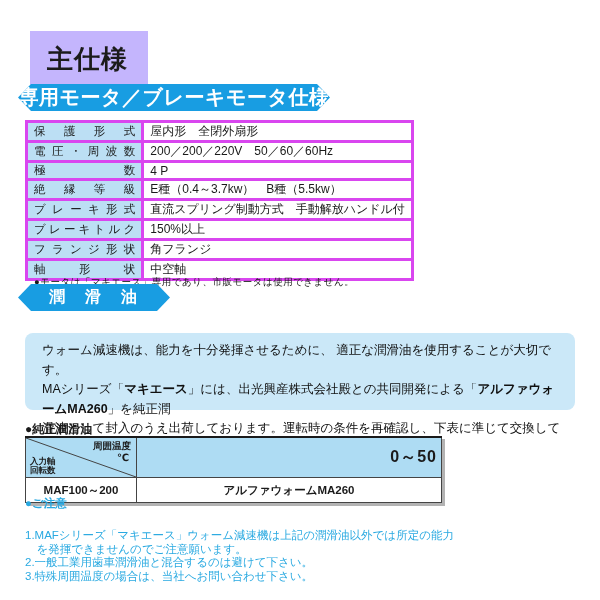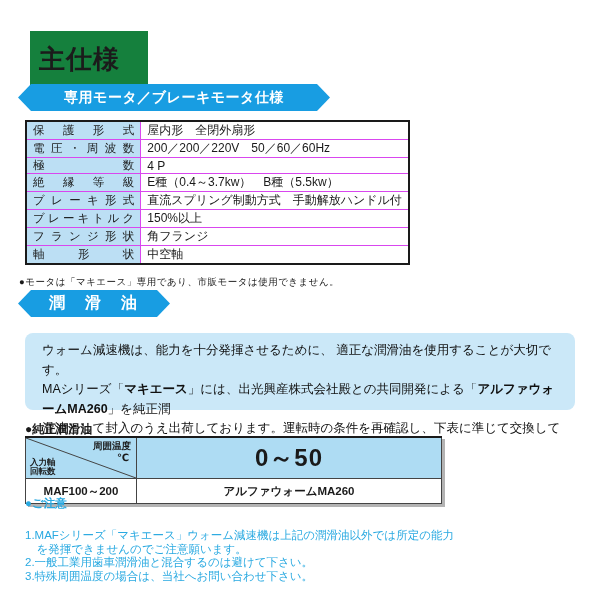--- a/index.html
+++ b/index.html
@@ -9,64 +9,64 @@
     font-family: "Liberation Sans", "DejaVu Sans", sans-serif;
     position: relative;
     color: #1a1a1a;
     overflow: hidden;
   }
 
   
   .title-block {
     position: absolute; left: 30px; top: 31px;
     width: 118px; height: 56px;
-    background: #15803d;
+    background: #c4b5fd;
     display: flex; align-items: center;
-    padding-left: 9px; box-sizing: border-box;
+    padding-left: 17px; box-sizing: border-box;
     font-size: 26px; font-weight: bold; letter-spacing: 1px;
     color: #1b1b1b;
   }
 
   
   .banner {
     position: absolute;
     background: #189de2;
     color: #ffffff; font-weight: bold;
     display: flex; align-items: center; justify-content: center;
     clip-path: polygon(0% 50%, 13px 0%, calc(100% - 13px) 0%, 100% 50%, calc(100% - 13px) 100%, 13px 100%);
   }
-  .banner-motor { left: 18px; top: 84px; width: 312px; height: 27px; font-size: 14px; letter-spacing: 0.5px; }
-  .banner-oil   { left: 18px; top: 290px; width: 152px; height: 27px; font-size: 16px; letter-spacing: 2px; }
+  .banner-motor { left: 18px; top: 84px; width: 312px; height: 27px; font-size: 20px; letter-spacing: 0.5px; }
+  .banner-oil   { left: 18px; top: 284px; width: 152px; height: 27px; font-size: 16px; letter-spacing: 2px; }
 
   
   .spec-table {
     position: absolute; left: 25px; top: 120px;
     border-collapse: collapse;
     border: 2px solid #1a1a1a;
   }
   .spec-table td {
-    border: 1px solid #d946ef;
+    border: 3px solid #d946ef;
     height: 14.6px;
     padding: 0 6px;
     white-space: nowrap;
   }
   .spec-table td.lbl {
     background: #bcdff4;
     width: 92px; min-width: 92px;
     font-size: 11.5px;
     text-align: justify; text-align-last: justify;
   }
   .spec-table td.val {
     background: #ffffff;
     width: 254px; min-width: 254px;
     font-size: 12px;
   }
 
   .motor-note {
-    position: absolute; left: 19px; top: 276px;
+    position: absolute; left: 34px; top: 276px;
     font-size: 9.5px; letter-spacing: 0.5px; color: #1a1a1a;
   }
 
   
   .intro-box {
     position: absolute; left: 25px; top: 333px;
     width: 550px; height: 77px;
     background: #cbe8f8;
     border-radius: 8px;
     box-sizing: border-box;
@@ -97,21 +97,21 @@
     background: #aedcf3;
     position: relative;
   }
   .oil-corner svg.diag { position: absolute; left: 0; top: 0; width: 100%; height: 100%; }
   .corner-top  { position: absolute; top: 2px; right: 5px; font-size: 9.5px; }
   .corner-unit { position: absolute; top: 14px; right: 7px; font-size: 10px; }
   .corner-bottom { position: absolute; left: 4px; bottom: 2px; font-size: 8.5px; line-height: 9px; }
   .oil-range {
     width: 296px; min-width: 296px;
     background: #aedcf3;
-    text-align: center; font-size: 24px; letter-spacing: 1px;
+    text-align: right; font-size: 16px; letter-spacing: 1px;
   }
   .oil-data td {
     height: 16px; background: #ffffff;
     text-align: center; font-size: 11.5px; margin-top: 36px;
   }
 
   
   .notes {
     position: absolute; left: 25px; top: 497px;
     color: #29a9e1;

